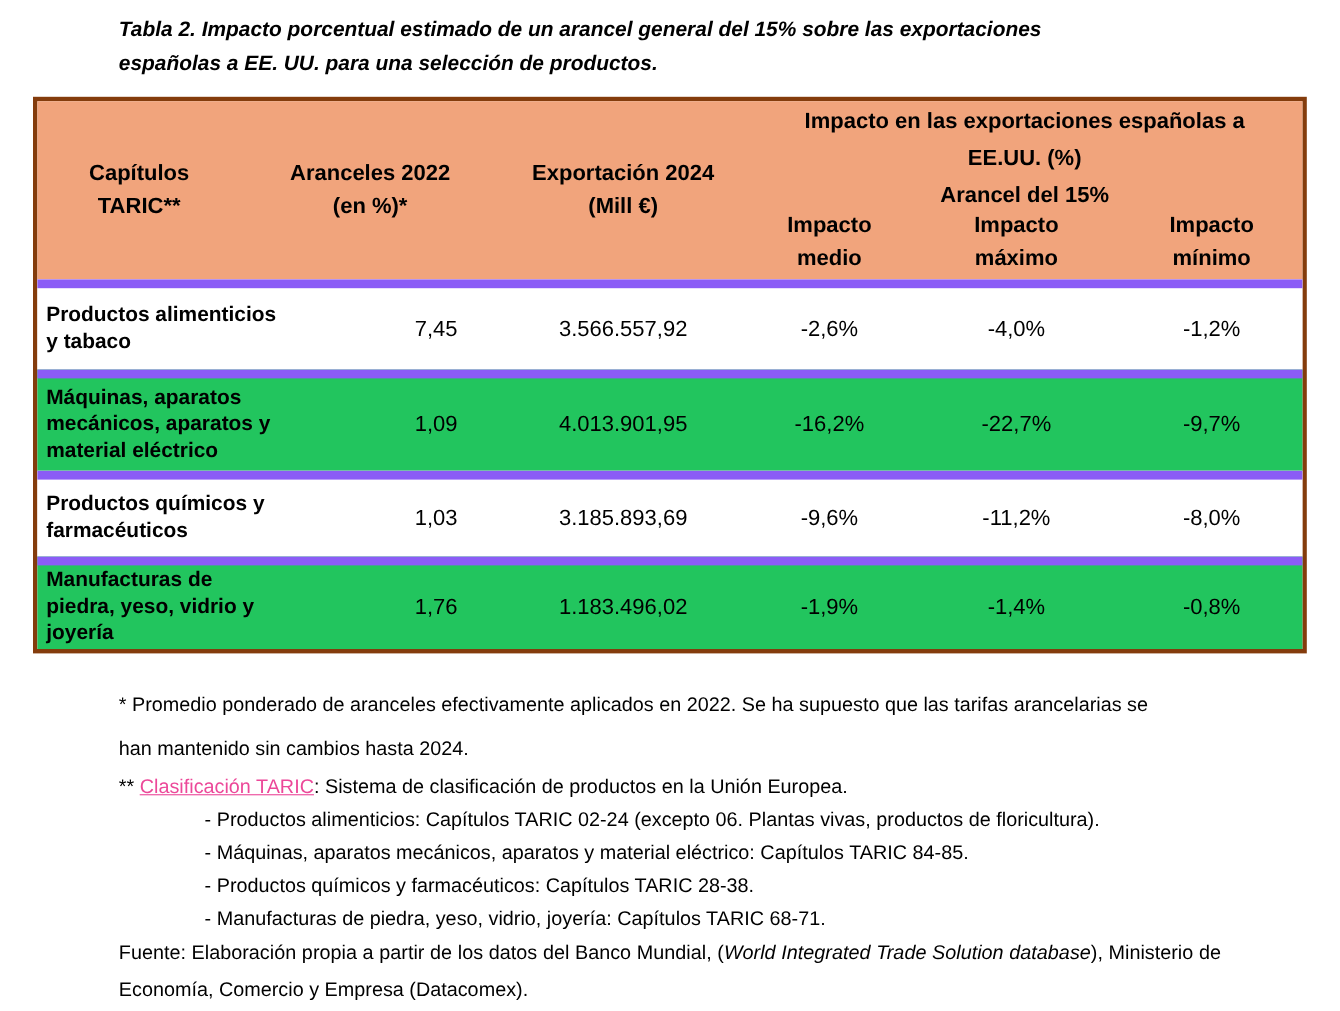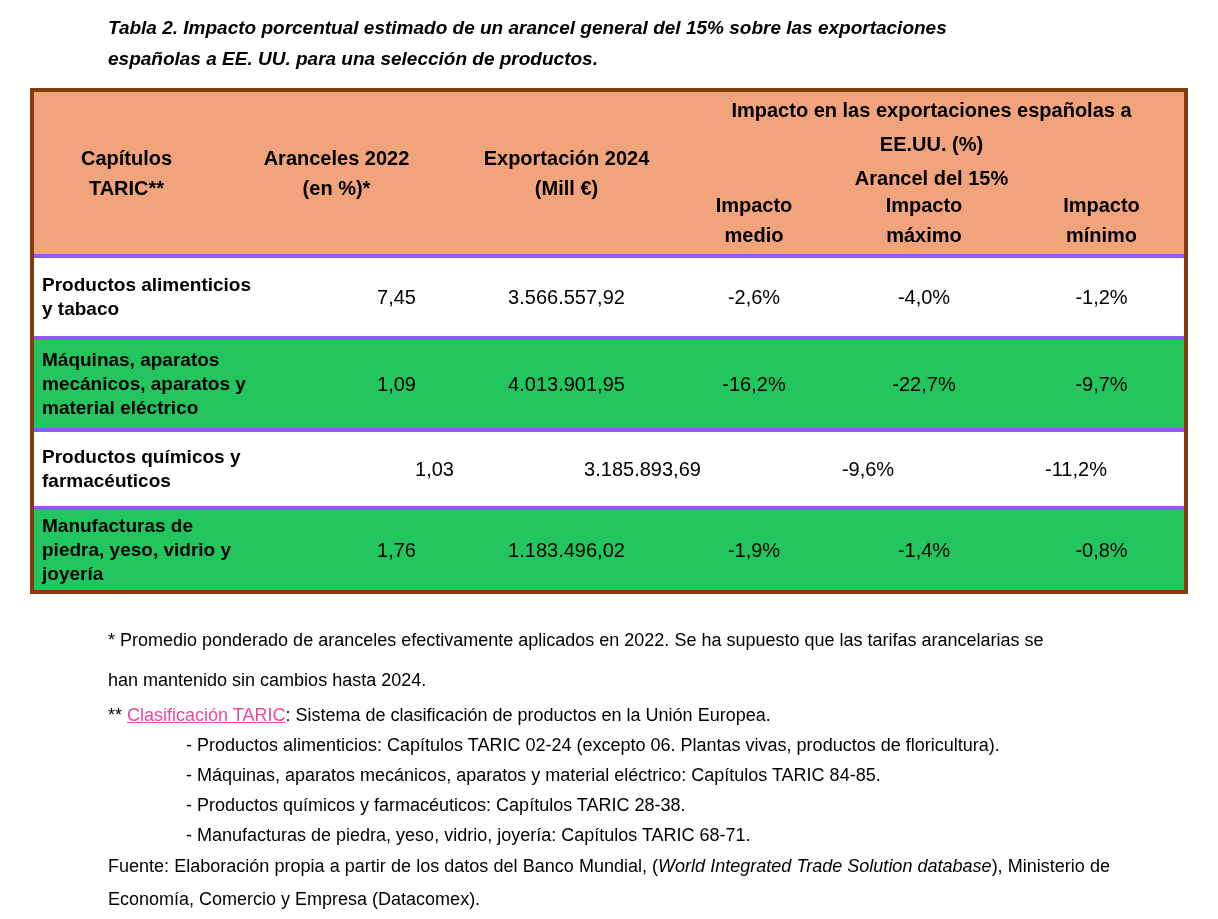--- a/index.html
+++ b/index.html
@@ -44,27 +44,27 @@
     line-height: 30px;
     white-space: pre-line;
   }
   .hc.span2 { grid-row: 1 / 3; }
   .hc.hgroup { grid-column: 4 / 7; grid-row: 1; line-height: 34px; padding-top: 6px; }
   .hc.hsub { grid-row: 2; align-items: flex-start; }
 
   .trow {
     display: grid;
     grid-template-columns: 305px 115px 225px 150px 190px 165px;
-    border-top: 4px solid #8b5cf6;
+    border-top: 8px solid #8b5cf6;
     background: #ffffff;
   }
   .trow.alt { background: #22c55e; }
   .r1 { min-height: 82px; }
   .r2 { min-height: 92px; }
-  .r3 { min-height: 78px; gap: 38px; }
+  .r3 { min-height: 78px; }
   .r4 { min-height: 84px; }
   .cell { display: flex; align-items: center; font-size: 20px; }
   .cell.name {
     font-weight: bold;
     font-size: 19px;
     line-height: 24px;
     padding-left: 8px;
     white-space: pre-line;
   }
   .cell.num { justify-content: center; text-align: center; }

